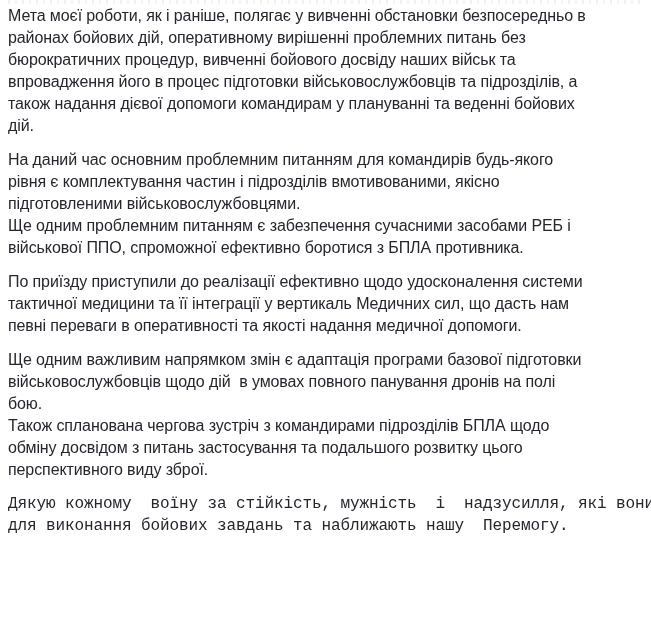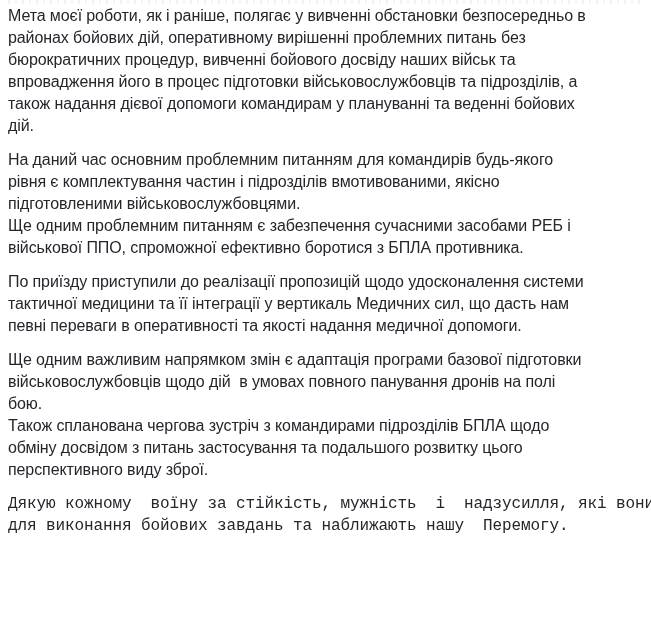--- a/index.html
+++ b/index.html
@@ -51,21 +51,21 @@
 районах бойових дій, оперативному вирішенні проблемних питань без
 бюрократичних процедур, вивченні бойового досвіду наших військ та
 впровадження його в процес підготовки військовослужбовців та підрозділів, а
 також надання дієвої допомоги командирам у плануванні та веденні бойових
 дій.</div>
     <div class="para">На даний час основним проблемним питанням для командирів будь-якого
 рівня є комплектування частин і підрозділів вмотивованими, якісно
 підготовленими військовослужбовцями.
 Ще одним проблемним питанням є забезпечення сучасними засобами РЕБ і
 військової ППО, спроможної ефективно боротися з БПЛА противника.</div>
-    <div class="para">По приїзду приступили до реалізації пропозицій щодо удосконалення системи
+    <div class="para">По приїзду приступили до реалізації ефективно щодо удосконалення системи
 тактичної медицини та її інтеграції у вертикаль Медичних сил, що дасть нам
 певні переваги в оперативності та якості надання медичної допомоги.</div>
     <div class="para">Ще одним важливим напрямком змін є адаптація програми базової підготовки
 військовослужбовців щодо дій  в умовах повного панування дронів на полі
 бою.
 Також спланована чергова зустріч з командирами підрозділів БПЛА щодо
 обміну досвідом з питань застосування та подальшого розвитку цього
 перспективного виду зброї.</div>
     <div class="para">Дякую кожному  воїну за стійкість, мужність  і  надзусилля, які вони  докладають
 для виконання бойових завдань та наближають нашу  Перемогу.</div>

